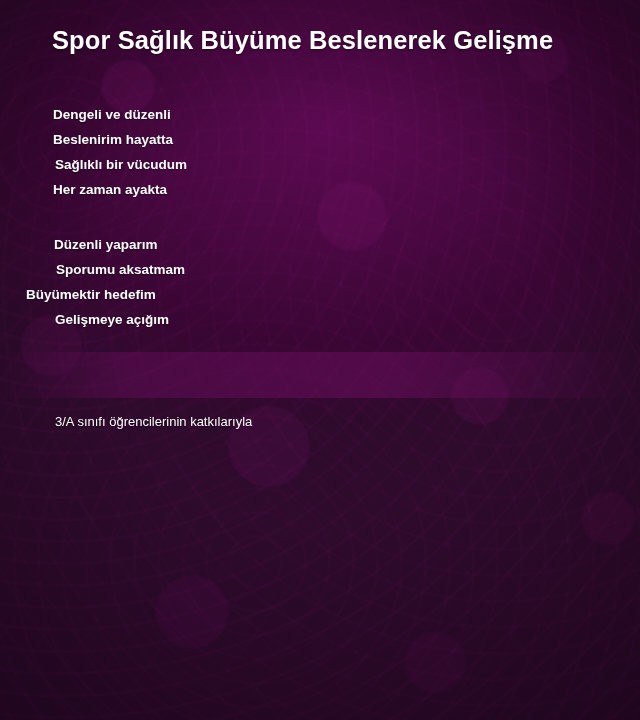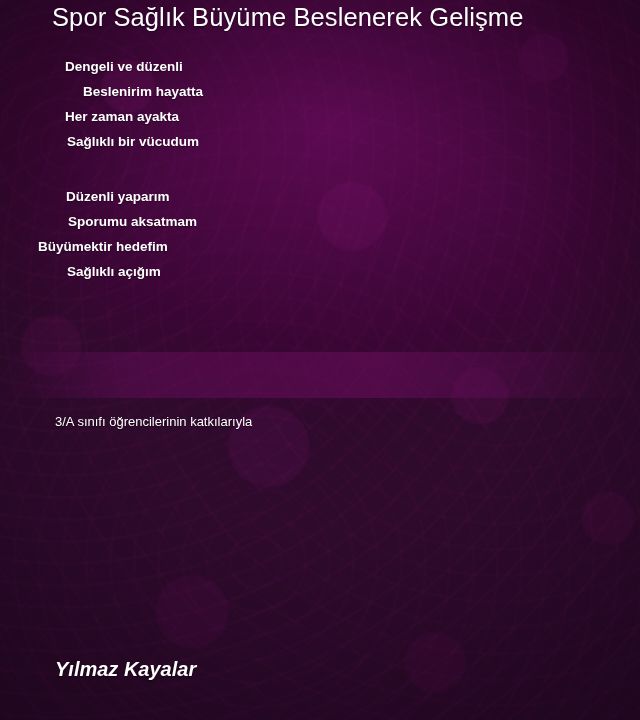--- a/index.html
+++ b/index.html
@@ -69,32 +69,33 @@
   }
   .content {
     position: relative;
     z-index: 3;
     width: 100%;
     height: 100%;
   }
   .title {
     position: absolute;
     left: 52px;
-    top: 3px;
+    top: 26px;
     font-size: 25.5px;
-    font-weight: normal;
+    font-weight: bold;
     color: #ffffff;
     letter-spacing: 0.1px;
     white-space: nowrap;
     text-shadow: 0 1px 2px rgba(0,0,0,0.5);
   }
   .stanza {
     position: absolute;
-    left: 12px;
+    left: 0;
     right: 0;
+    margin-top: 48px;
   }
   .stanza-1 { top: 54px; }
   .stanza-2 { top: 184px; }
   .line {
     color: #ffffff;
     font-size: 13.5px;
     font-weight: bold;
     line-height: 25px;
     text-shadow: 0 1px 1px rgba(0,0,0,0.45);
     white-space: nowrap;
@@ -128,28 +129,27 @@
   <div class="texture"></div>
   <div class="texture2"></div>
   <div class="band"></div>
   <div class="vignette"></div>
 
   <div class="content">
     <div class="title">Spor Sağlık Büyüme Beslenerek Gelişme</div>
 
     <div class="stanza stanza-1">
       <div class="line" style="padding-left:53px">Dengeli ve düzenli</div>
-      <div class="line" style="padding-left:71px">Beslenirim  hayatta</div>
+      <div class="line" style="padding-left:53px">Beslenirim  hayatta</div>
+      <div class="line" style="padding-left:55px">Sağlıklı bir vücudum</div>
       <div class="line" style="padding-left:53px">Her zaman ayakta</div>
-      <div class="line" style="padding-left:55px">Sağlıklı bir vücudum</div>
     </div>
 
     <div class="stanza stanza-2">
       <div class="line" style="padding-left:54px">Düzenli yaparım</div>
       <div class="line" style="padding-left:56px">Sporumu aksatmam</div>
       <div class="line" style="padding-left:26px">Büyümektir hedefim</div>
-      <div class="line" style="padding-left:55px">Sağlıklı açığım</div>
+      <div class="line" style="padding-left:55px">Gelişmeye açığım</div>
     </div>
 
     <div class="credit">3/A sınıfı öğrencilerinin katkılarıyla</div>
-    <div class="author">Yılmaz Kayalar</div>
   </div>
 </div>
 
 </body></html>

